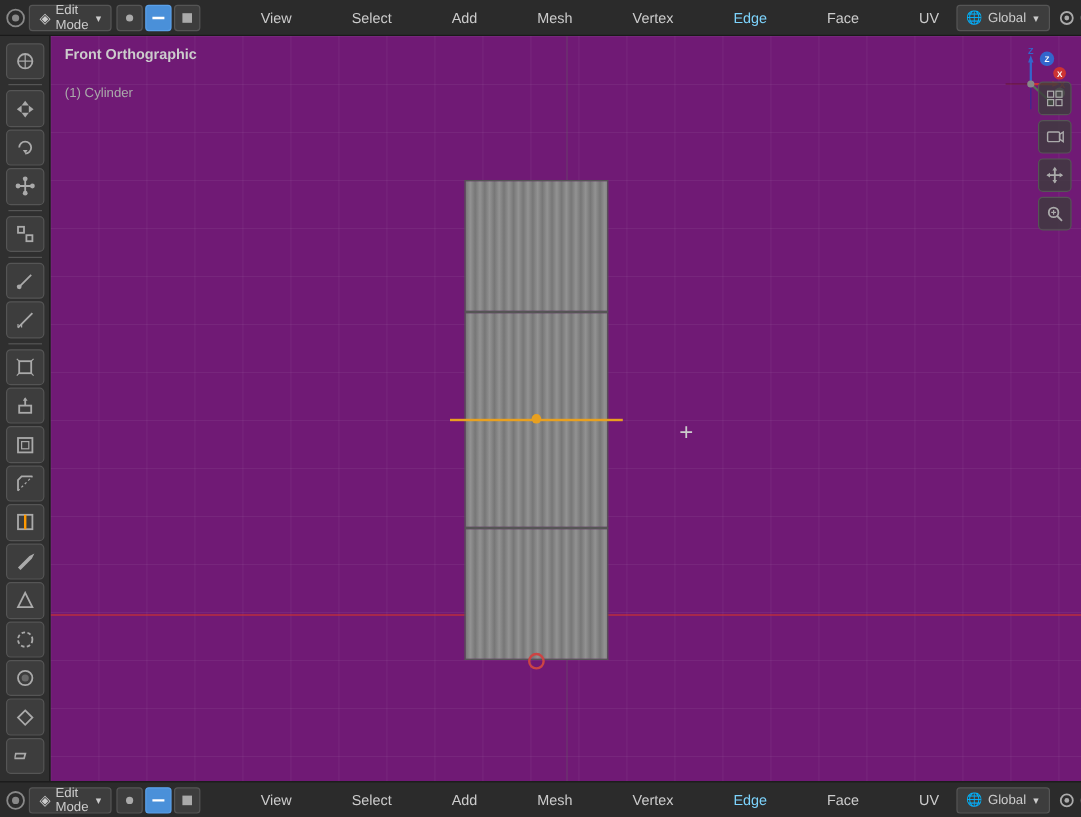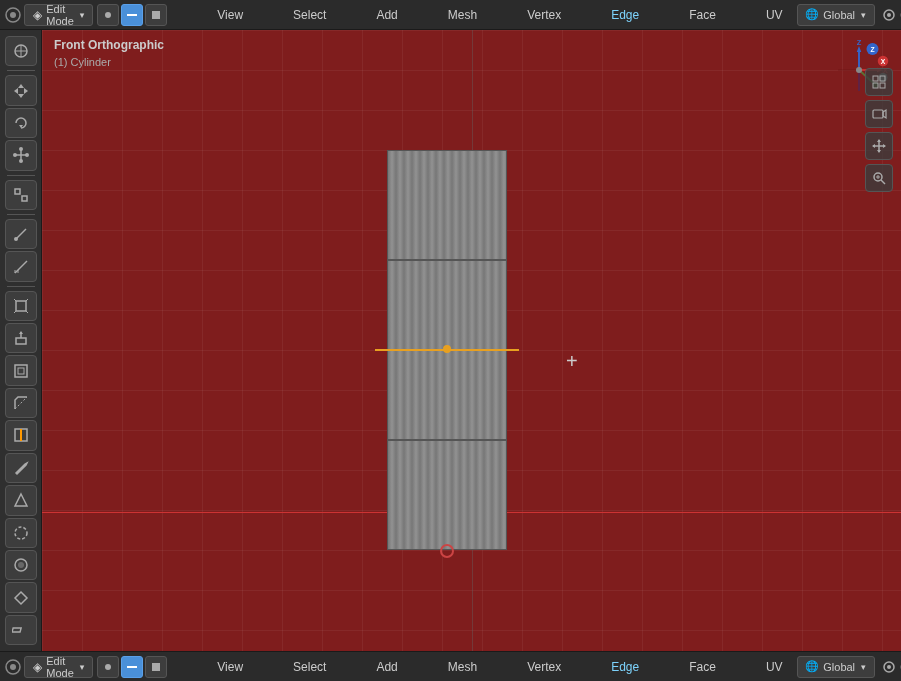--- a/index.html
+++ b/index.html
@@ -102,21 +102,21 @@
       margin: 2px 0;
     }
 
     
     .viewport {
       position: absolute;
       top: 30px;
       left: 42px;
       right: 0;
       bottom: 30px;
-      background: #7f1d1d;
+      background: #701a75;
       overflow: hidden;
       padding-left: 44px;
     }
 
     
     .viewport-grid {
       position: absolute;
       inset: 0;
       background-image:
         linear-gradient(rgba(255,255,255,0.05) 1px, transparent 1px),
@@ -483,21 +483,21 @@
 
 <div class="viewport">
   <div class="viewport-grid"></div>
 
   <div class="crosshair-v"></div>
 
   <div class="axis-red-h"></div>
 
   <div class="viewport-info">
     <div style="font-weight:bold;">Front Orthographic</div>
-    <div style="font-size:11px;color:#aaa;margin-top:4px;">(1) Cylinder</div>
+    <div style="font-size:11px;color:#aaa;margin-top:20px;">(1) Cylinder</div>
   </div>
 
   <div class="cylinder-container">
 
     <div style="position:absolute;top:0;left:0;right:0;height:110px;overflow:hidden;background:repeating-linear-gradient(90deg,#777 0px,#929292 4px,#777 8px);border:1px solid #555;">
     </div>
 
     <div style="position:absolute;top:110px;left:0;right:0;height:1px;background:#555;z-index:2;"></div>
 
     <div style="position:absolute;top:111px;left:0;right:0;height:178px;overflow:hidden;background:repeating-linear-gradient(90deg,#777 0px,#929292 4px,#777 8px);border-left:1px solid #555;border-right:1px solid #555;">

